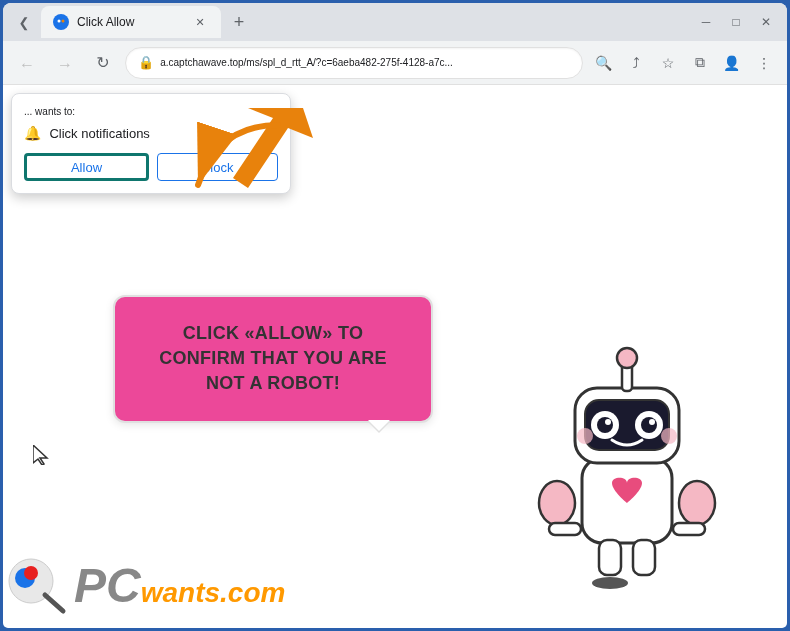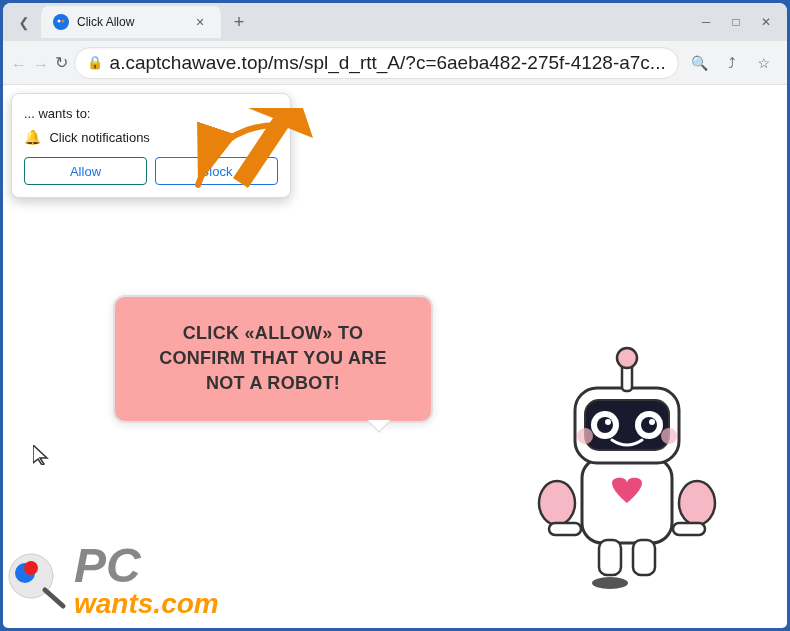--- a/index.html
+++ b/index.html
@@ -144,21 +144,21 @@
       gap: 6px;
       border: 1px solid #e0e0e0;
       box-shadow: inset 0 1px 2px rgba(0,0,0,0.05);
     }
     .lock-icon {
       font-size: 13px;
       color: #5f6368;
     }
     .url-text {
       flex: 1;
-      font-size: 19px;
+      font-size: 10px;
       color: #202124;
       white-space: nowrap;
       overflow: hidden;
     }
     .nav-icons {
       display: flex;
       align-items: center;
       gap: 2px;
     }
     .nav-icon-btn {
@@ -201,21 +201,21 @@
       font-size: 14px;
       color: #5f6368;
       cursor: pointer;
       width: 20px;
       height: 20px;
       display: flex;
       align-items: center;
       justify-content: center;
     }
     .popup-wants {
-      font-size: 13px;
+      font-size: 10px;
       color: #202124;
       margin-bottom: 8px;
     }
     .popup-permission {
       display: flex;
       align-items: center;
       gap: 8px;
       margin-bottom: 12px;
       font-size: 13px;
       color: #202124;
@@ -224,21 +224,21 @@
       font-size: 14px;
       color: #5f6368;
     }
     .popup-buttons {
       display: flex;
       gap: 8px;
     }
     .btn-allow {
       flex: 1;
       height: 28px;
-      border: 1px solid #0f766e;
+      border: 3px solid #0f766e;
       border-radius: 4px;
       background: white;
       color: #1a73e8;
       font-size: 13px;
       cursor: pointer;
     }
     .btn-block {
       flex: 1;
       height: 28px;
       border: 1px solid #1a73e8;
@@ -259,21 +259,21 @@
     .arrow-svg {
       width: 120px;
       height: 100px;
     }
 
     
     .message-bubble {
       position: absolute;
       top: 210px;
       left: 110px;
-      background: #fca5a5;
+      background: #ec4899;
       border: 2px solid #e0e0e0;
       border-radius: 12px;
       padding: 24px 32px;
       max-width: 320px;
       text-align: center;
       box-shadow: 0 2px 8px rgba(0,0,0,0.1);
     }
     .message-bubble::after {
       content: '';
       position: absolute;
@@ -456,21 +456,21 @@
     </div>
 
     <div class="pcrisk-area">
 
       <svg width="65" height="65" viewBox="0 0 65 65">
         <circle cx="28" cy="28" r="22" fill="#e8e8e8" stroke="#ccc" stroke-width="1"></circle>
         <circle cx="22" cy="25" r="10" fill="#1a73e8"></circle>
         <circle cx="28" cy="20" r="7" fill="#e82020"></circle>
         <line x1="42" y1="42" x2="60" y2="58" stroke="#555" stroke-width="5" stroke-linecap="round"></line>
       </svg>
-      <div style="display:flex; align-items:baseline;flex-direction:column;">
+      <div style="display:flex; align-items:baseline;">
         <span style="font-size:48px; font-weight:900; color:#888; font-style:italic; font-family:'Arial Black', Arial, sans-serif; line-height:1;">PC</span>
         <span style="font-size:28px; font-weight:700; color:#f90; font-style:italic; font-family:'Arial Black', Arial, sans-serif; line-height:1;">wants.com</span>
       </div>
     </div>
 
     <div class="cursor">
       <svg width="16" height="20" viewBox="0 0 16 20">
         <polygon points="0,0 0,18 5,14 9,20 11,19 7,13 14,13" fill="white" stroke="#333" stroke-width="1.5"></polygon>
       </svg>
     </div>

